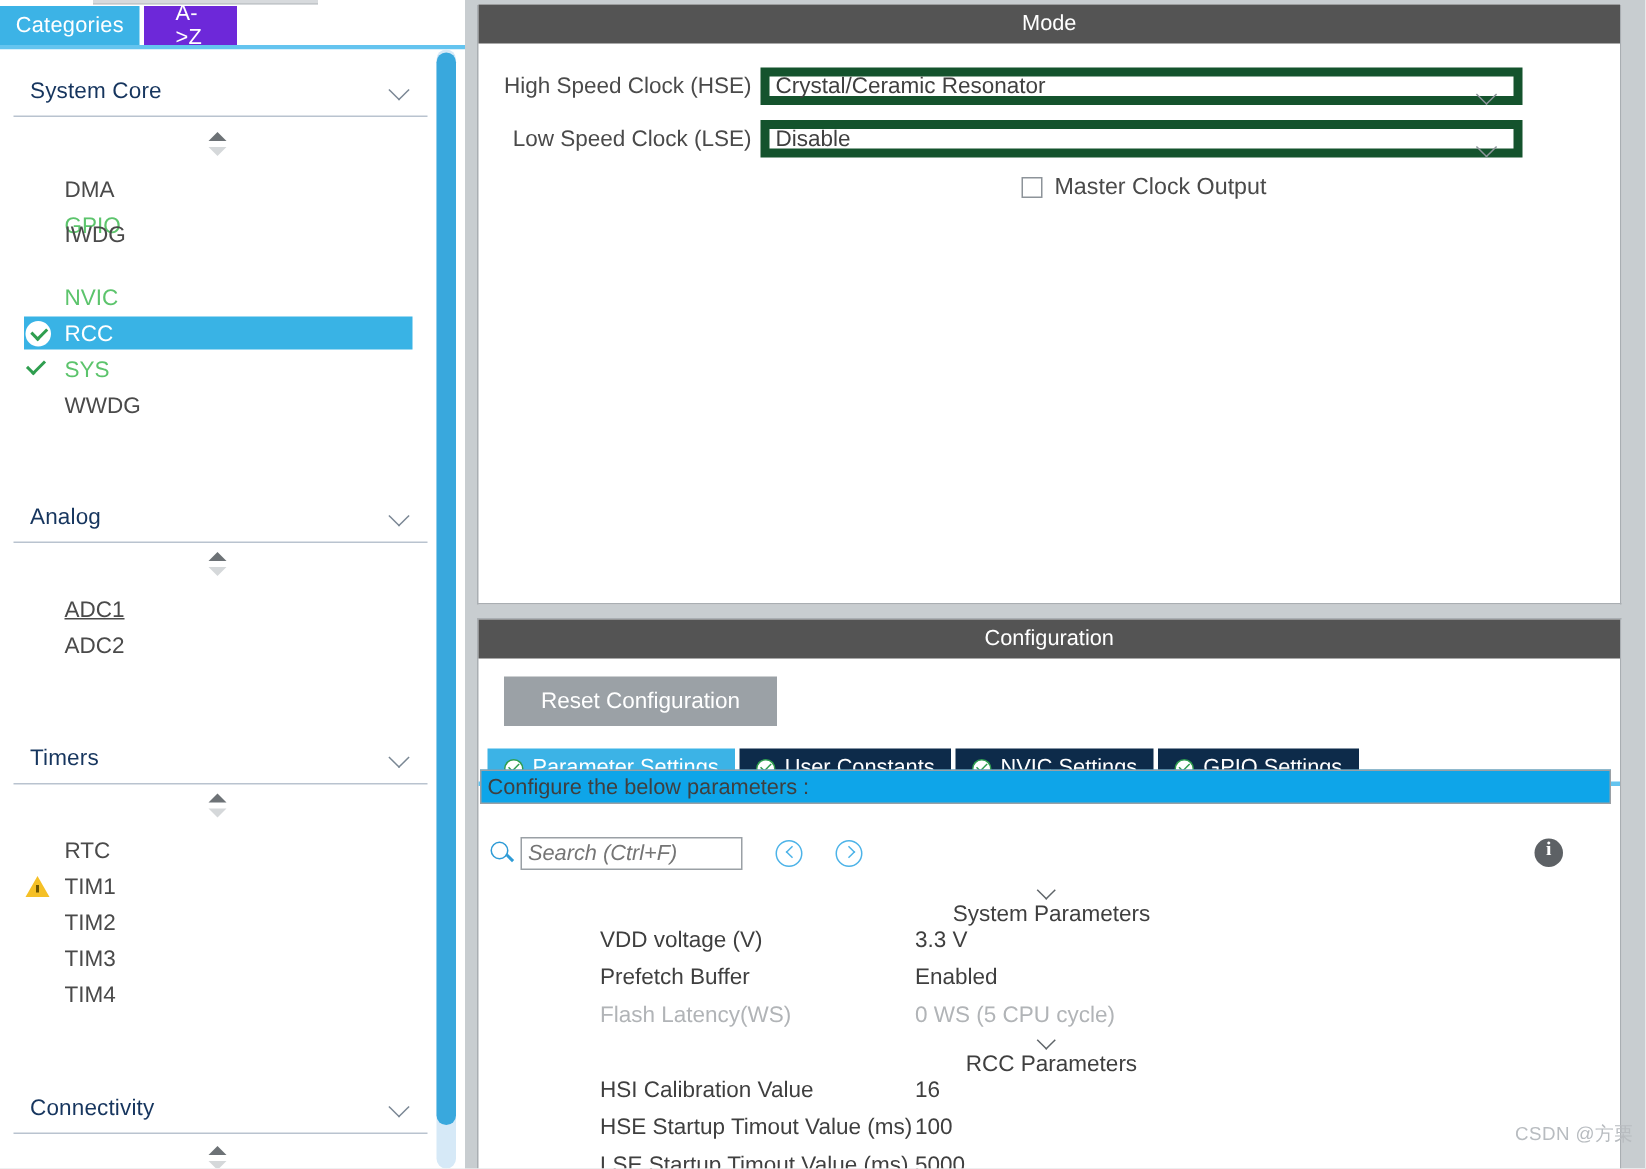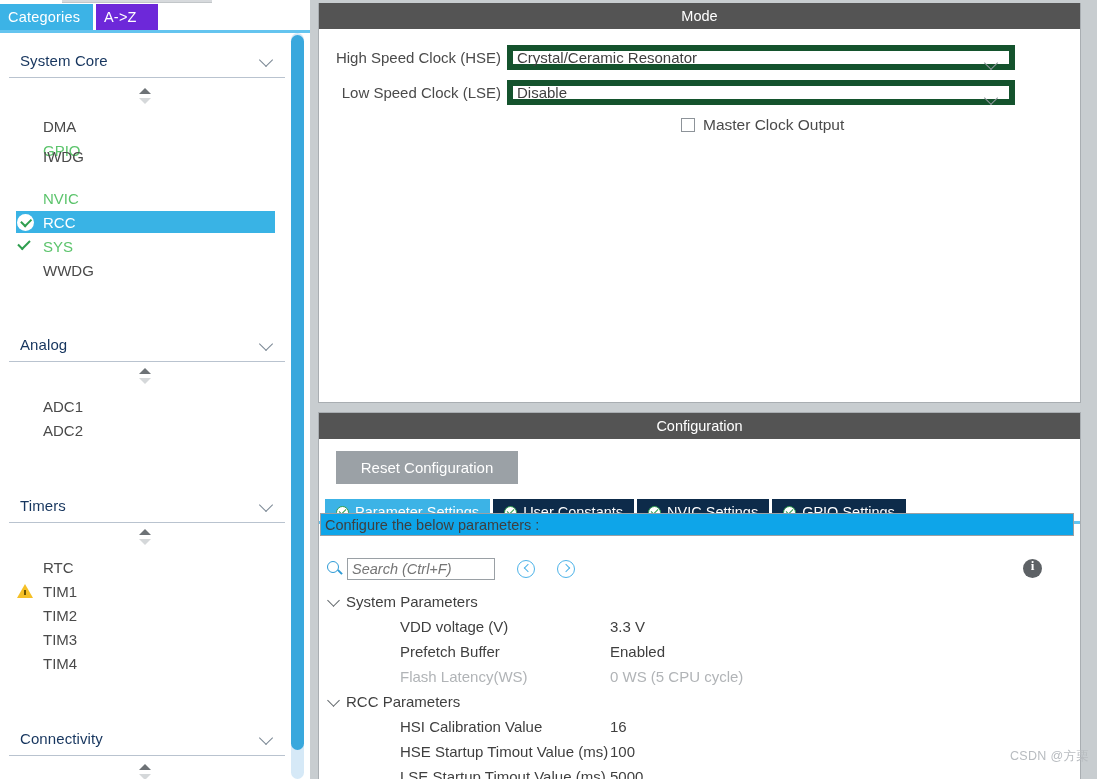--- a/index.html
+++ b/index.html
@@ -24,23 +24,23 @@
   #top-strip .grayline {
     position: absolute; left: 62px; top: 0px; width: 150px; height: 3px;
     background: #d7dadd; border-bottom: 1px solid #c2c6c9;
   }
   #tabbar {
     position: absolute; left: 0; top: 4px; width: 310px; height: 26px;
     background: #ffffff;
   }
   .stab {
     position: absolute; top: 0; height: 26px;
-    display: flex; align-items: center; 
+    display: flex; align-items: center; justify-content: center;
     font-size: 14.5px; color: #ffffff; letter-spacing: .2px;
-    padding: 0 8px; cursor: pointer;
+    padding: 0 21px; cursor: pointer;
   }
   #tab-categories { left: 0; width: 93px; background: #3cb3e6; }
   #tab-az { left: 96px; width: 62px; background: #6d28d9; }
   #tabbar-underline {
     position: absolute; left: 0; top: 30px; width: 310px; height: 3px;
     background: #64c4ef;
   }
 
   #scrollpane {
     position: absolute; left: 0; top: 33px; width: 310px; height: 746px;
@@ -258,21 +258,21 @@
     text-align: center; color: #ffffff; font-size: 13px;
     font-family: "Liberation Serif", serif; font-weight: bold;
   }
 
   #param-list {
     position: absolute; left: 1px; top: 176px; width: 754px; height: 190px;
     overflow: hidden;
   }
   .grp {
     height: 25px; display: flex; align-items: center;
-    font-size: 15px; color: #3f3f3f; padding-left: 8px; cursor: pointer;
+    font-size: 15px; color: #3f3f3f; padding-left: 8px; cursor: pointer; flex-direction: column;
   }
   .grp .gchev { position: relative; width: 12px; height: 12px; margin-right: 6px; flex: 0 0 12px; }
   .grp .gchev::before {
     content: ""; position: absolute; left: 1px; top: 0px;
     width: 8px; height: 8px;
     border-right: 1.5px solid #5f6569; border-bottom: 1.5px solid #5f6569;
     transform: rotate(45deg);
   }
   .prow { height: 25px; display: flex; align-items: center; font-size: 15px; cursor: pointer; }
   .prow .pname { width: 290px; padding-left: 80px; color: #3f3f3f; }
@@ -351,21 +351,21 @@
       </div>
 
       <div class="sec-header" style="top:295px;">
         <span class="sec-title">Analog</span>
         <span class="chev"></span>
       </div>
       <div class="spinner" style="top:335px;">
         <span class="up"></span>
         <span class="dn"></span>
       </div>
-      <div class="peri" style="top:362px;">
+      <div class="peri" style="top:362px;text-decoration:underline;">
         <span class="picon"></span>
         <span class="plabel">ADC1</span>
       </div>
       <div class="peri" style="top:386px;">
         <span class="picon"></span>
         <span class="plabel">ADC2</span>
       </div>
 
       <div class="sec-header" style="top:456px;">
         <span class="sec-title">Timers</span>

